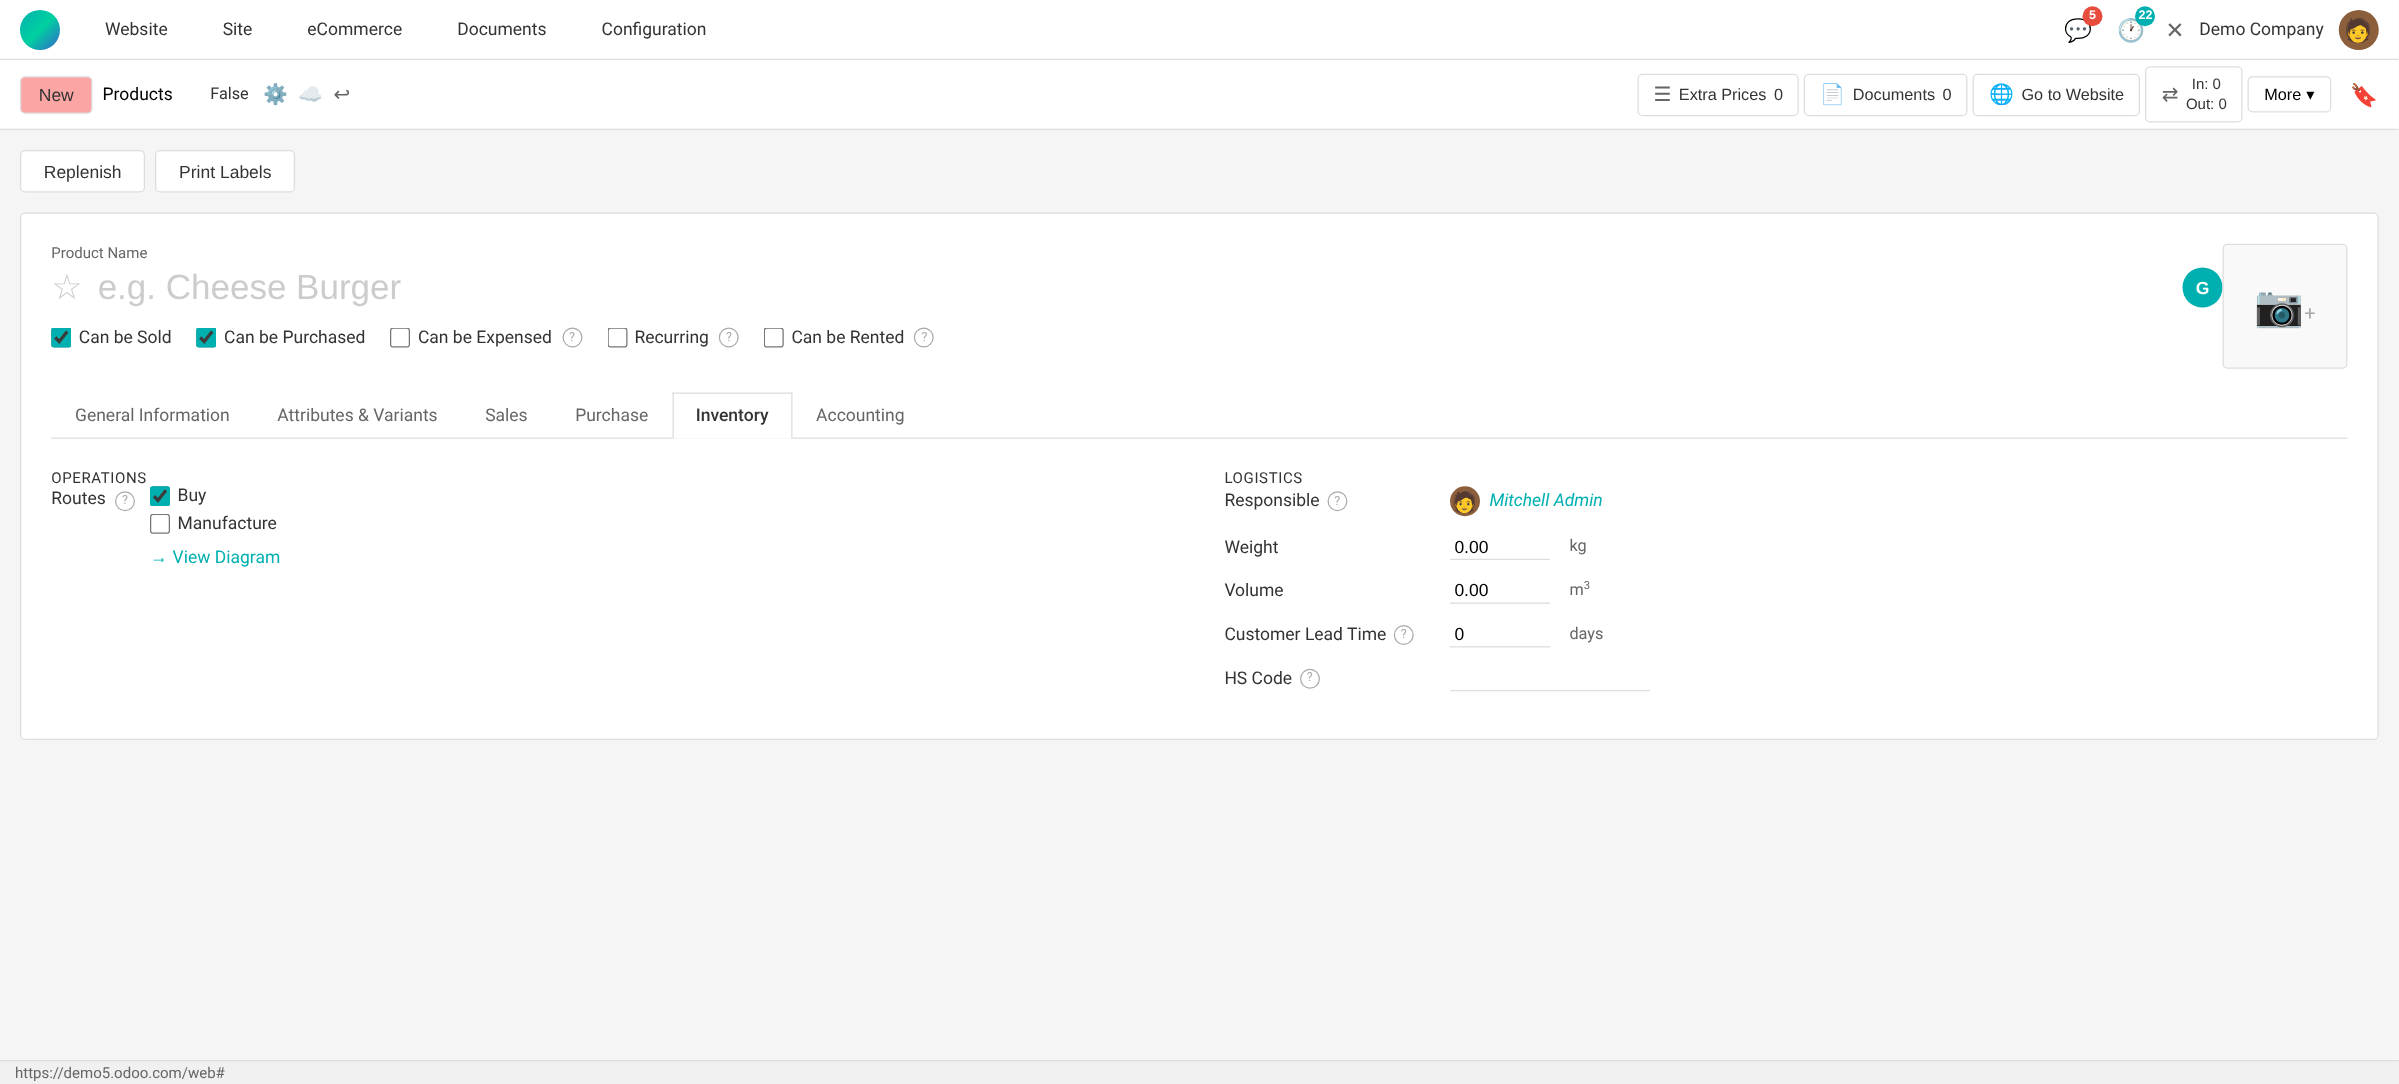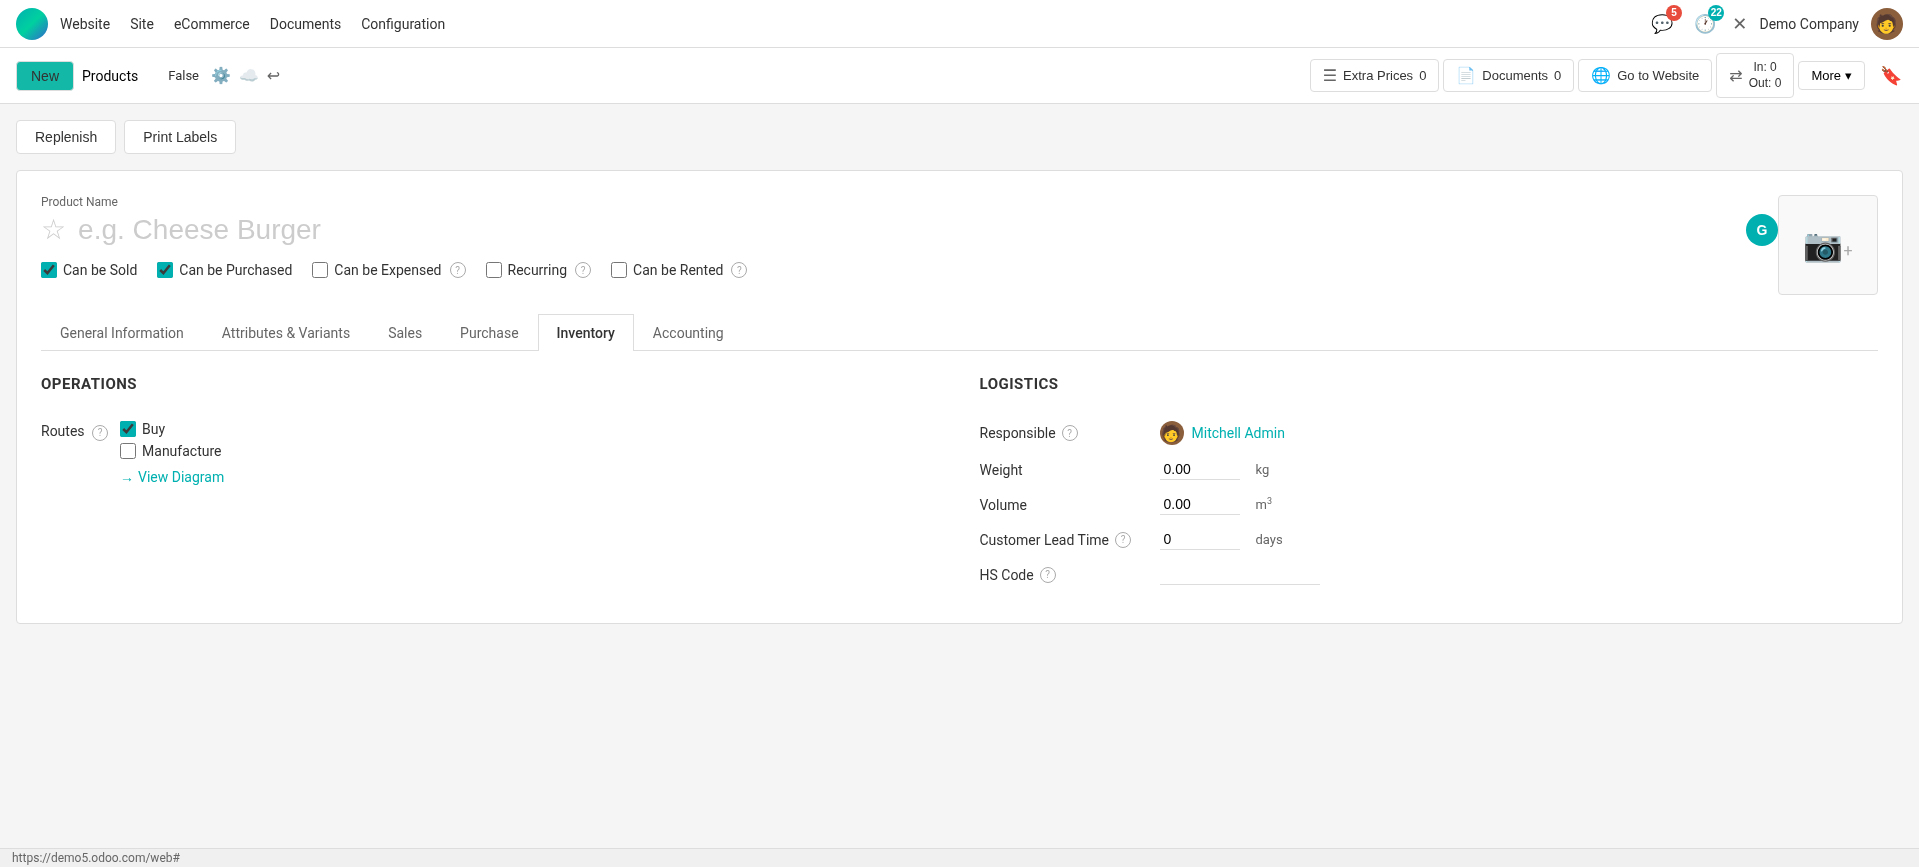--- a/index.html
+++ b/index.html
@@ -1,34 +1,34 @@
 <!DOCTYPE html>
 <html><head>
   <meta charset="utf-8">
   <style>
     * { box-sizing: border-box; margin: 0; padding: 0; }
     body { font-family: -apple-system, BlinkMacSystemFont, 'Segoe UI', Roboto, sans-serif; font-size: 14px; color: #333; background: #f5f5f5; }
 
     
-    .top-nav { background: white; display: flex; align-items: center; padding: 0 16px; height: 48px; border-bottom: 1px solid #ddd; gap: 4px; }
+    .top-nav { background: white; display: flex; align-items: center; padding: 0 16px; height: 48px; border-bottom: 1px solid #ddd; gap: 28px; }
     .top-nav .logo { width: 32px; height: 32px; background: linear-gradient(135deg, #00b0b0, #00d0a0, #3366cc); border-radius: 50%; flex-shrink: 0; }
     .top-nav a { color: #333; text-decoration: none; font-size: 14px; padding: 4px 8px; }
     .top-nav .spacer { flex: 1; }
     .top-nav .nav-icons { display: flex; align-items: center; gap: 12px; }
     .badge-btn { position: relative; background: none; border: none; cursor: pointer; padding: 4px; }
     .badge { position: absolute; top: -4px; right: -4px; background: #e74c3c; color: white; border-radius: 50%; width: 16px; height: 16px; font-size: 10px; display: flex; align-items: center; justify-content: center; font-weight: bold; }
     .badge-green { background: #00b0b0; }
     .chat-icon, .clock-icon { font-size: 18px; color: #666; }
     .wrench-icon { font-size: 18px; color: #666; }
     .company-name { font-size: 14px; color: #333; }
     .avatar { width: 32px; height: 32px; border-radius: 50%; background: #8B5E3C; display: flex; align-items: center; justify-content: center; overflow: hidden; }
 
     
     .toolbar { background: white; display: flex; align-items: center; padding: 0 16px; height: 56px; border-bottom: 1px solid #ddd; gap: 8px; }
-    .btn-new { background: #14b8a6; border: 1px solid #ddd; padding: 6px 14px; border-radius: 4px; cursor: pointer; font-size: 14px; color: #333; }
+    .btn-new { background: #fca5a5; border: 1px solid #ddd; padding: 6px 14px; border-radius: 4px; cursor: pointer; font-size: 14px; color: #333; }
     .breadcrumb-link { color: #000000; text-decoration: none; font-size: 14px; }
     .breadcrumb-status { color: #333; font-size: 13px; margin-left: 22px; }
     .toolbar-icons { display: flex; align-items: center; gap: 8px; margin-left: 4px; }
     .toolbar-icon { font-size: 16px; color: #666; cursor: pointer; }
     .toolbar-spacer { flex: 1; }
     .toolbar-actions { display: flex; align-items: center; gap: 4px; }
     .action-btn { display: flex; align-items: center; gap: 6px; background: white; border: 1px solid #ddd; padding: 6px 12px; border-radius: 4px; cursor: pointer; font-size: 13px; color: #333; white-space: nowrap; }
     .action-btn .icon { font-size: 16px; color: #666; }
     .action-btn.danger .icon { color: #e74c3c; }
     .more-btn { display: flex; align-items: center; gap: 4px; background: white; border: 1px solid #ddd; padding: 6px 12px; border-radius: 4px; cursor: pointer; font-size: 13px; }
@@ -60,21 +60,21 @@
     .help-icon { display: inline-flex; align-items: center; justify-content: center; width: 16px; height: 16px; border-radius: 50%; border: 1px solid #aaa; color: #aaa; font-size: 10px; cursor: pointer; margin-left: 2px; }
 
     
     .tabs { display: flex; border-bottom: 1px solid #ddd; margin-bottom: 24px; }
     .tab { padding: 10px 18px; cursor: pointer; font-size: 14px; color: #666; border: 1px solid transparent; border-bottom: none; margin-bottom: -1px; }
     .tab.active { color: #333; border-color: #ddd; border-bottom-color: white; background: white; font-weight: 500; }
 
     
     .tab-content { display: flex; gap: 40px; }
     .tab-section { flex: 1; }
-    .section-title { font-size: 15px; font-weight: 700; color: #333; text-transform: uppercase; letter-spacing: 0.5px; margin-bottom: 28px; }
+    .section-title { font-size: 12px; font-weight: 400; color: #333; text-transform: uppercase; letter-spacing: 0.5px; margin-bottom: 0; }
 
     
     .routes-row { display: flex; align-items: flex-start; gap: 12px; }
     .routes-label { font-size: 14px; color: #333; white-space: nowrap; padding-top: 2px; }
     .routes-options { display: flex; flex-direction: column; gap: 6px; }
     .view-diagram-link { color: #00b0b0; text-decoration: none; font-size: 14px; display: flex; align-items: center; gap: 4px; margin-top: 4px; }
 
     
     .logistics-row { display: flex; align-items: center; margin-bottom: 14px; }
     .logistics-label { font-size: 14px; color: #333; width: 180px; display: flex; align-items: center; gap: 4px; }
@@ -246,21 +246,21 @@
 
         <div class="logistics-row">
           <div class="logistics-label">
             <span>Responsible</span>
             <span class="help-icon">?</span>
           </div>
           <div class="logistics-value">
             <div class="responsible-avatar">
               <span style="font-size:16px;">🧑</span>
             </div>
-            <span style="color:#00b0b0;cursor:pointer;">Mitchell Admin</span>
+            <span style="color:#00b0b0;cursor:pointer;font-style:italic;">Mitchell Admin</span>
           </div>
         </div>
 
         <div class="logistics-row">
           <div class="logistics-label">
             <span>Weight</span>
           </div>
           <div class="logistics-value">
             <input class="logistics-input" type="text" value="0.00" style="">
             <span class="logistics-unit">kg</span>

